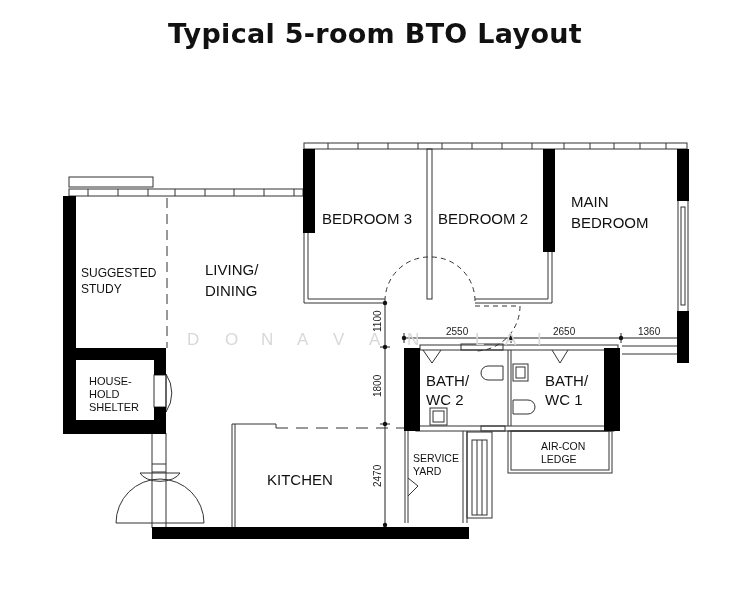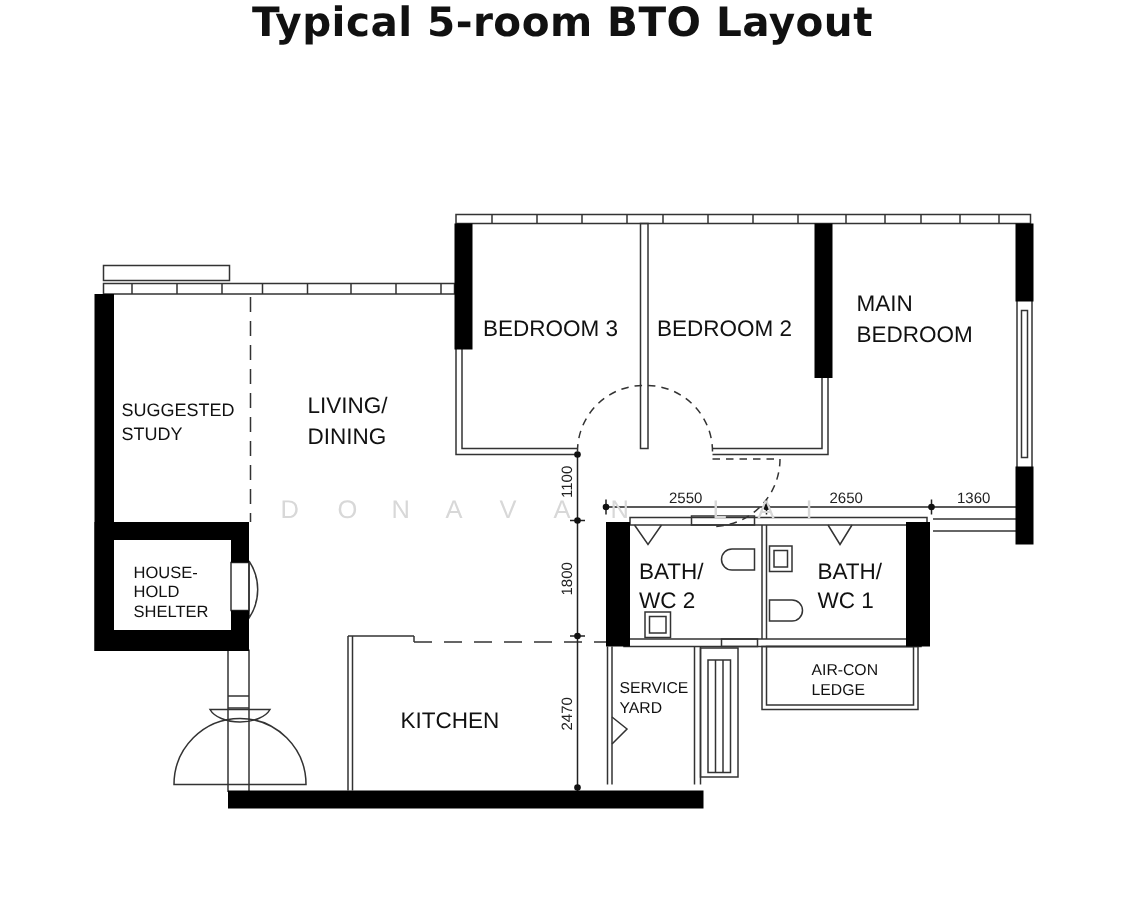--- a/index.html
+++ b/index.html
@@ -1,18 +1,18 @@
 <!DOCTYPE html>
 <html><head>
   <meta charset="utf-8">
   <style>
     html, body { margin: 0; padding: 0; background: #ffffff; }
     body { width: 750px; height: 600px; position: relative; overflow: hidden; font-family: "Liberation Sans", sans-serif; }
     .title {
-      position: absolute; left: 0; top: 0; width: 750px; text-align: center;
+      position: absolute; left: 0; top: 18px; width: 750px; text-align: center;
       font-family: "DejaVu Sans", sans-serif; font-weight: bold; font-size: 27px; color: #111;
       letter-spacing: 0.3px;
     }
     svg.plan { position: absolute; left: 0; top: 0; }
     .room-label { font-family: "Liberation Sans", sans-serif; fill: #111; }
     .dim-label { font-family: "Liberation Sans", sans-serif; fill: #222; font-size: 10px; }
     .wm { font-family: "Liberation Sans", sans-serif; fill: #d8d8d8; font-size: 17px; letter-spacing: 0; }
   </style>
 </head>
 <body>

